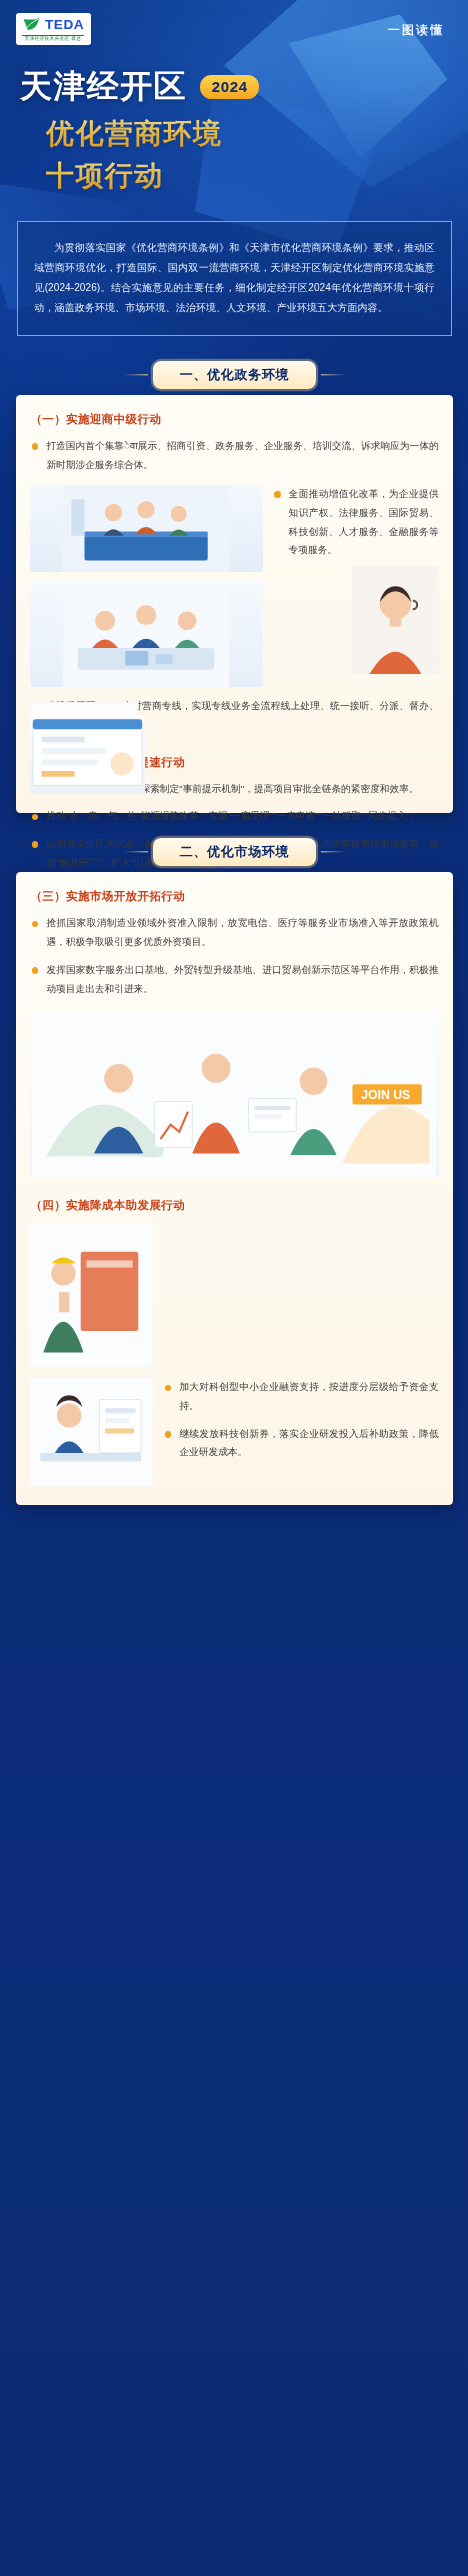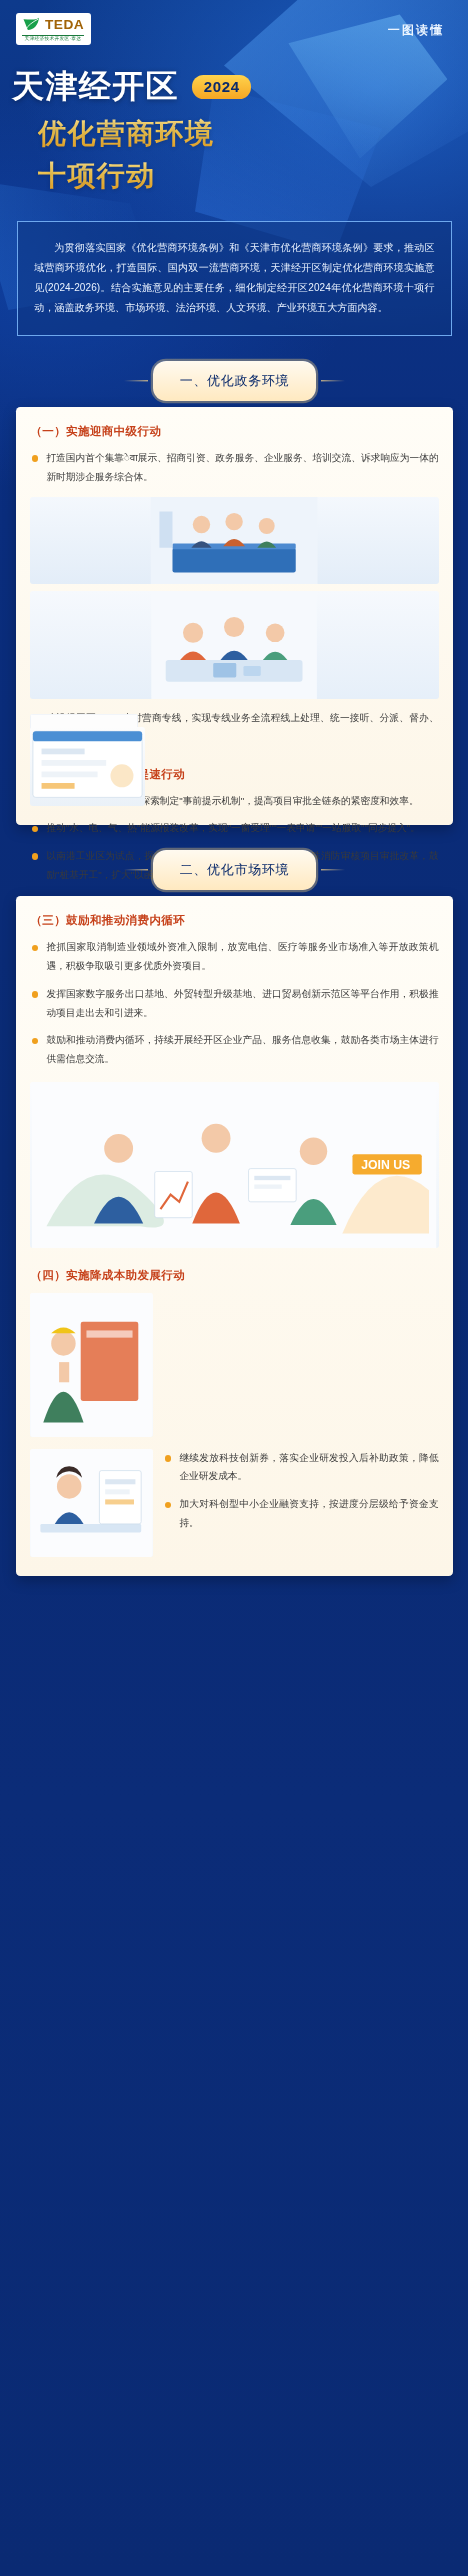--- a/index.html
+++ b/index.html
@@ -54,38 +54,38 @@
   .logo-badge {
     display: inline-block;
     background: #fff;
     border-radius: 2.9px;
     padding: 3.6px 7.2px 2.9px 5.8px;
     line-height: 1;
   }
   .logo-row { display: flex; align-items: center; gap: 4.3px; }
   .logo-mark { width: 19px; height: 16px; }
   .logo-text {
-    font-size: 13.7px; font-weight: bold; color: #a16207; letter-spacing: 0.4px;
+    font-size: 13.7px; font-weight: bold; color: #1d4ed8; letter-spacing: 0.4px;
   }
   .logo-sub {
     margin-top: 2.2px;
     font-size: 4.7px; color: #1a7a3c; letter-spacing: 0.3px; text-align: center;
     border-top: 0.7px solid #1a7a3c;
     padding-top: 1.4px;
   }
   .read-tag {
     position: absolute;
     right: 24.5px; top: 21.6px;
     font-size: 12px;
     color: #eaf4ff;
     letter-spacing: 2.2px;
     font-weight: bold;
   }
 
-  .title-block { padding: 20px 0 0 12px; position: relative; }
+  .title-block { padding: 20px 0 0 20px; position: relative; }
   .title-main {
     font-size: 32px; font-weight: bold; letter-spacing: 1.4px;
     color: #ffffff;
     text-shadow: 0 1.4px 5.8px rgba(0,0,0,.35);
     display: inline-block;
     vertical-align: middle;
   }
   .year-badge {
     display: inline-block;
     vertical-align: middle;
@@ -127,23 +127,23 @@
   }
 
   
   .section { margin-top: 24.5px; }
   .sec-title-wrap { text-align: center; }
   .sec-title {
     display: inline-block;
     position: relative;
     background: linear-gradient(180deg,#fffaf0,#ffe9c0);
     color: #0a2a6b;
-    font-size: 13px; font-weight: normal;
-    border-radius: 13px;
-    padding: 11px 27px;
+    font-size: 13px; font-weight: bold;
+    border-radius: 8px;
+    padding: 5px 27px;
     letter-spacing: 0.7px;
     box-shadow: 0 0 0 2.2px rgba(255,215,120,.35);
   }
   .sec-title::before, .sec-title::after {
     content: "";
     position: absolute;
     top: 50%;
     width: 24.5px; height: 1.4px;
     background: linear-gradient(90deg, rgba(255,220,140,0), #ffd98a);
     transform: translateY(-50%);
@@ -277,20 +277,35 @@
               <path d="M40 96 q18 -24 36 0 z" fill="#e0673b"></path>
               <circle cx="115" cy="50" r="14" fill="#f3c9a8"></circle>
               <path d="M96 96 q19 -26 38 0 z" fill="#2d5fa0"></path>
               <circle cx="172" cy="58" r="13" fill="#f3c9a8"></circle>
               <path d="M155 96 q17 -23 34 0 z" fill="#4a9e7d"></path>
               <rect x="86" y="100" width="32" height="20" rx="2" fill="#9fc3e6"></rect>
               <rect x="128" y="104" width="24" height="14" rx="2" fill="#bcd6ef"></rect>
             </svg>
           </div>
         </div>
+        <div class="col" style="flex:0 0 auto;">
+          <ul class="bullets">
+            <li style="max-width:166px;">全面推动增值化改革，为企业提供知识产权、法律服务、国际贸易、科技创新、人才服务、金融服务等专项服务。</li>
+          </ul>
+          <div class="illus woman" style="margin-left:auto;margin-top:5.8px;">
+            <svg viewBox="0 0 120 150" width="100%" height="100%">
+              <rect x="0" y="0" width="120" height="150" fill="#f7f3ef"></rect>
+              <circle cx="60" cy="52" r="22" fill="#f3c9a8"></circle>
+              <path d="M38 50 q22 -30 44 0 q-6 -22 -22 -22 q-16 0 -22 22z" fill="#3a2b28"></path>
+              <path d="M24 150 q36 -62 72 0 z" fill="#e0673b"></path>
+              <rect x="52" y="70" width="16" height="14" fill="#f3c9a8"></rect>
+              <path d="M84 48 a6 6 0 1 1 0 12" stroke="#555" stroke-width="3" fill="none"></path>
+            </svg>
+          </div>
+        </div>
       </div>
 
       <ul class="bullets" style="margin-top:10px;">
         <li>建设经开区7＊24小时营商专线，实现专线业务全流程线上处理、统一接听、分派、督办、反馈企业问题和诉求。</li>
       </ul>
 
       <div class="sub-title mt">（二）实施项目审批提速行动</div>
 
       <div class="row">
         <div class="col">
@@ -330,25 +345,24 @@
         </div>
       </div>
     </div>
   </div>
 
   <div class="section">
     <div class="sec-title-wrap">
       <span class="sec-title">二、优化市场环境</span>
     </div>
     <div class="card">
-      <div class="sub-title">（三）鼓励和推动消费内循环</div>
+      <div class="sub-title">（三）实施市场开放开拓行动</div>
       <ul class="bullets">
         <li>抢抓国家取消制造业领域外资准入限制，放宽电信、医疗等服务业市场准入等开放政策机遇，积极争取吸引更多优质外资项目。</li>
         <li>发挥国家数字服务出口基地、外贸转型升级基地、进口贸易创新示范区等平台作用，积极推动项目走出去和引进来。</li>
-        <li>鼓励和推动消费内循环，持续开展经开区企业产品、服务信息收集，鼓励各类市场主体进行供需信息交流。</li>
       </ul>
 
       <div class="illus wide">
         <svg viewBox="0 0 560 230" width="100%" height="100%">
           <rect x="0" y="0" width="560" height="230" fill="#fbfcfe"></rect>
           <path d="M20 200 q60 -120 140 -40 q50 50 -10 40 z" fill="#cfe6d6" opacity=".7"></path>
           <path d="M430 210 q50 -120 120 -60 l0 60 z" fill="#fde3b8" opacity=".7"></path>
           <circle cx="120" cy="92" r="20" fill="#f3c9a8"></circle>
           <path d="M86 196 q34 -74 68 0 z" fill="#2d5fa0"></path>
           <circle cx="255" cy="78" r="20" fill="#f3c9a8"></circle>
@@ -395,21 +409,21 @@
               <rect x="104" y="56" width="34" height="7" fill="#eef3f8"></rect>
               <rect x="104" y="70" width="40" height="7" fill="#f0a01e" opacity=".5"></rect>
               <circle cx="54" cy="52" r="17" fill="#f3c9a8"></circle>
               <path d="M34 104 q20 -32 40 0 z" fill="#2d5fa0"></path>
               <path d="M36 40 q18 -18 36 0 q-4 -16 -18 -16 q-14 0 -18 16z" fill="#3a2b28"></path>
             </svg>
           </div>
         </div>
         <div class="col">
           <ul class="bullets">
+            <li>加大对科创型中小企业融资支持，按进度分层级给予资金支持。</li>
             <li>继续发放科技创新券，落实企业研发投入后补助政策，降低企业研发成本。</li>
-            <li>加大对科创型中小企业融资支持，按进度分层级给予资金支持。</li>
           </ul>
         </div>
       </div>
     </div>
   </div>
 </div>
 
 
 </body></html>

